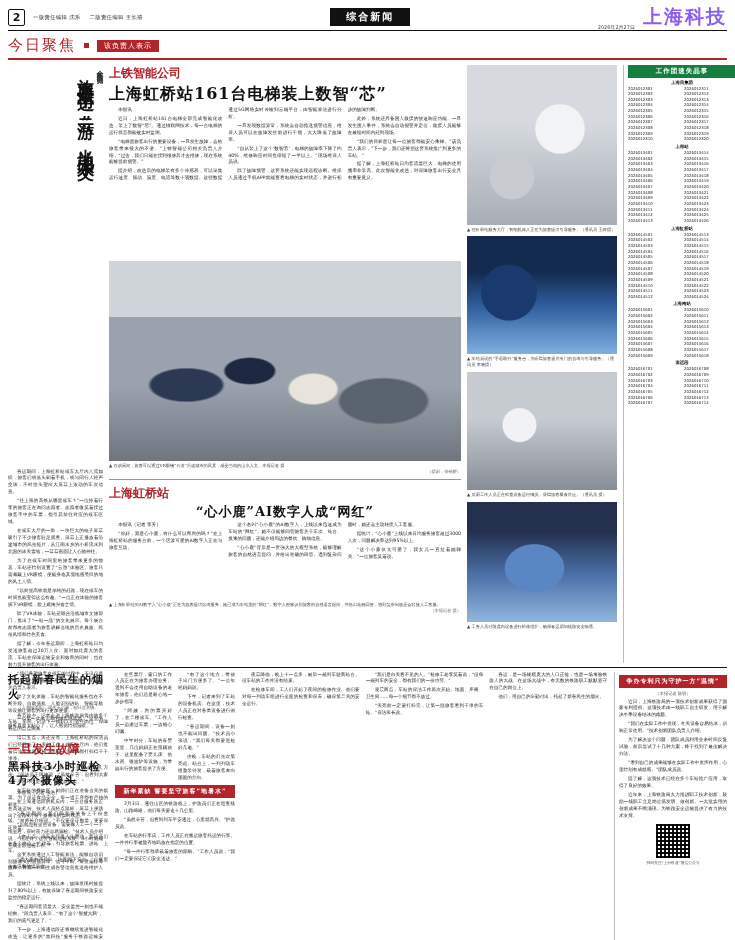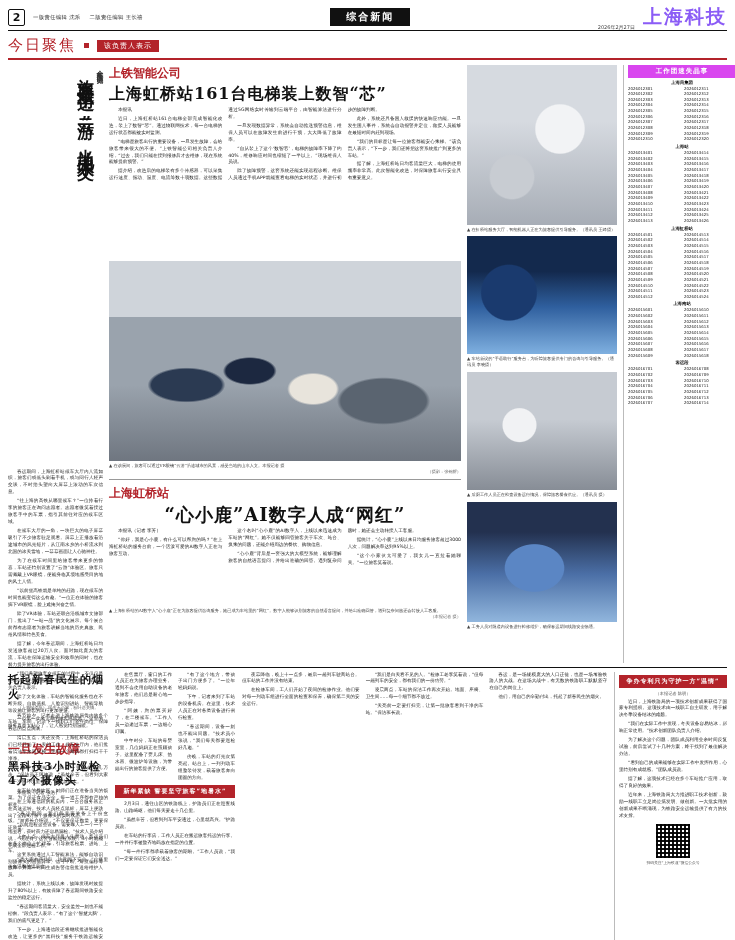--- a/index.html
+++ b/index.html
@@ -68,38 +68,38 @@
     -webkit-hyphens:auto;word-break:break-all;
   }
   .txt p{margin:0 0 2px 0;text-indent:9px;}
 
   .kicker{font-size:12px;color:#b3232a;font-weight:bold;margin-bottom:2px;}
   .headline{
     font-family:"DejaVu Serif","Liberation Serif",serif;
     font-weight:bold;color:#111;line-height:1.2;
   }
   .h1{font-size:16px;letter-spacing:1px;}
-  .h2{font-size:18px;letter-spacing:1px;}
+  .h2{font-size:13px;letter-spacing:1px;}
   .h3{font-size:11px;letter-spacing:1px;}
 
   .cols2{column-count:2;column-gap:6px;}
   .cols3{column-count:3;column-gap:6px;}
 
   .cap{font-size:4.2px;color:#444;line-height:1.4;margin-top:2px;}
   .credit{text-align:right;font-size:4.2px;color:#666;}
 
   
   .ph{position:relative;overflow:hidden;background:#8d8f92;}
   .ph .scene{position:absolute;inset:0;}
 
   .divider{height:1px;background:#999;margin:5px 0;}
 
   
   .railhead{
-    background:#d946ef;color:#fff;text-align:center;font-size:6.5px;
+    background:#15803d;color:#fff;text-align:center;font-size:6.5px;
     padding:2px 0;letter-spacing:1px;font-weight:bold;
   }
   .raillist{font-size:3.9px;line-height:1.45;color:#222;column-count:2;column-gap:4px;}
   .raillist div{white-space:nowrap;overflow:hidden;}
   .railsub{font-size:4.4px;font-weight:bold;color:#111;margin:2px 0 1px;text-align:center;}
 
   
   .bottom{margin-top:4px;border-top:1.5px solid #111;padding-top:4px;display:flex;gap:7px;height:290px;}
   .bcol{flex:1;}
   .btitle{

